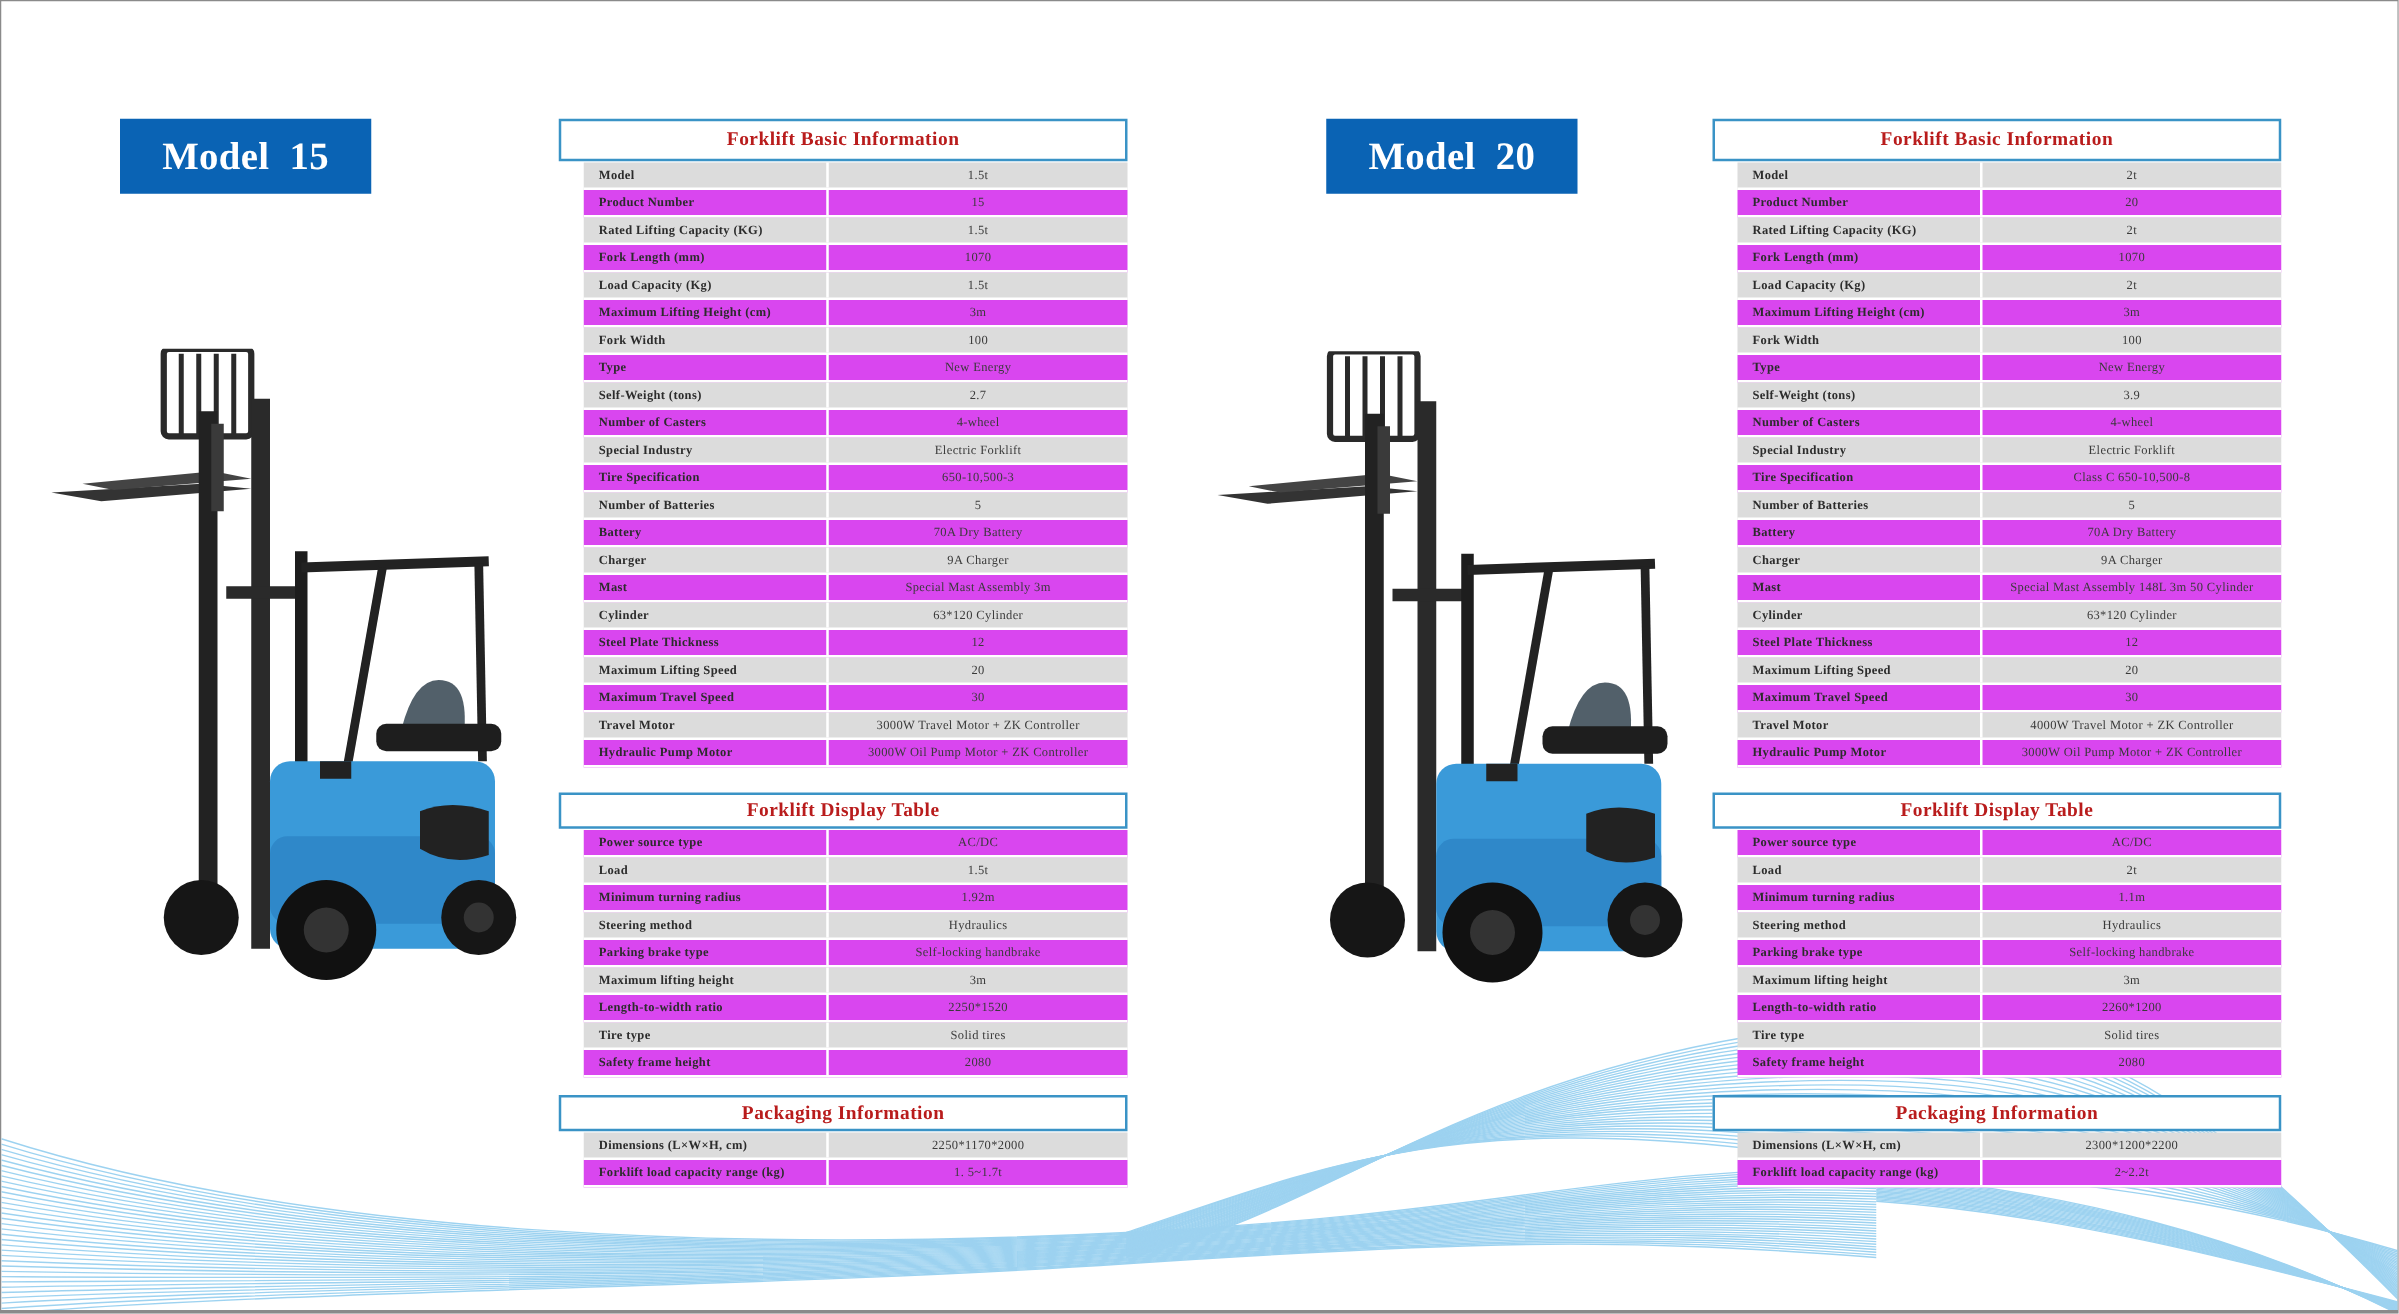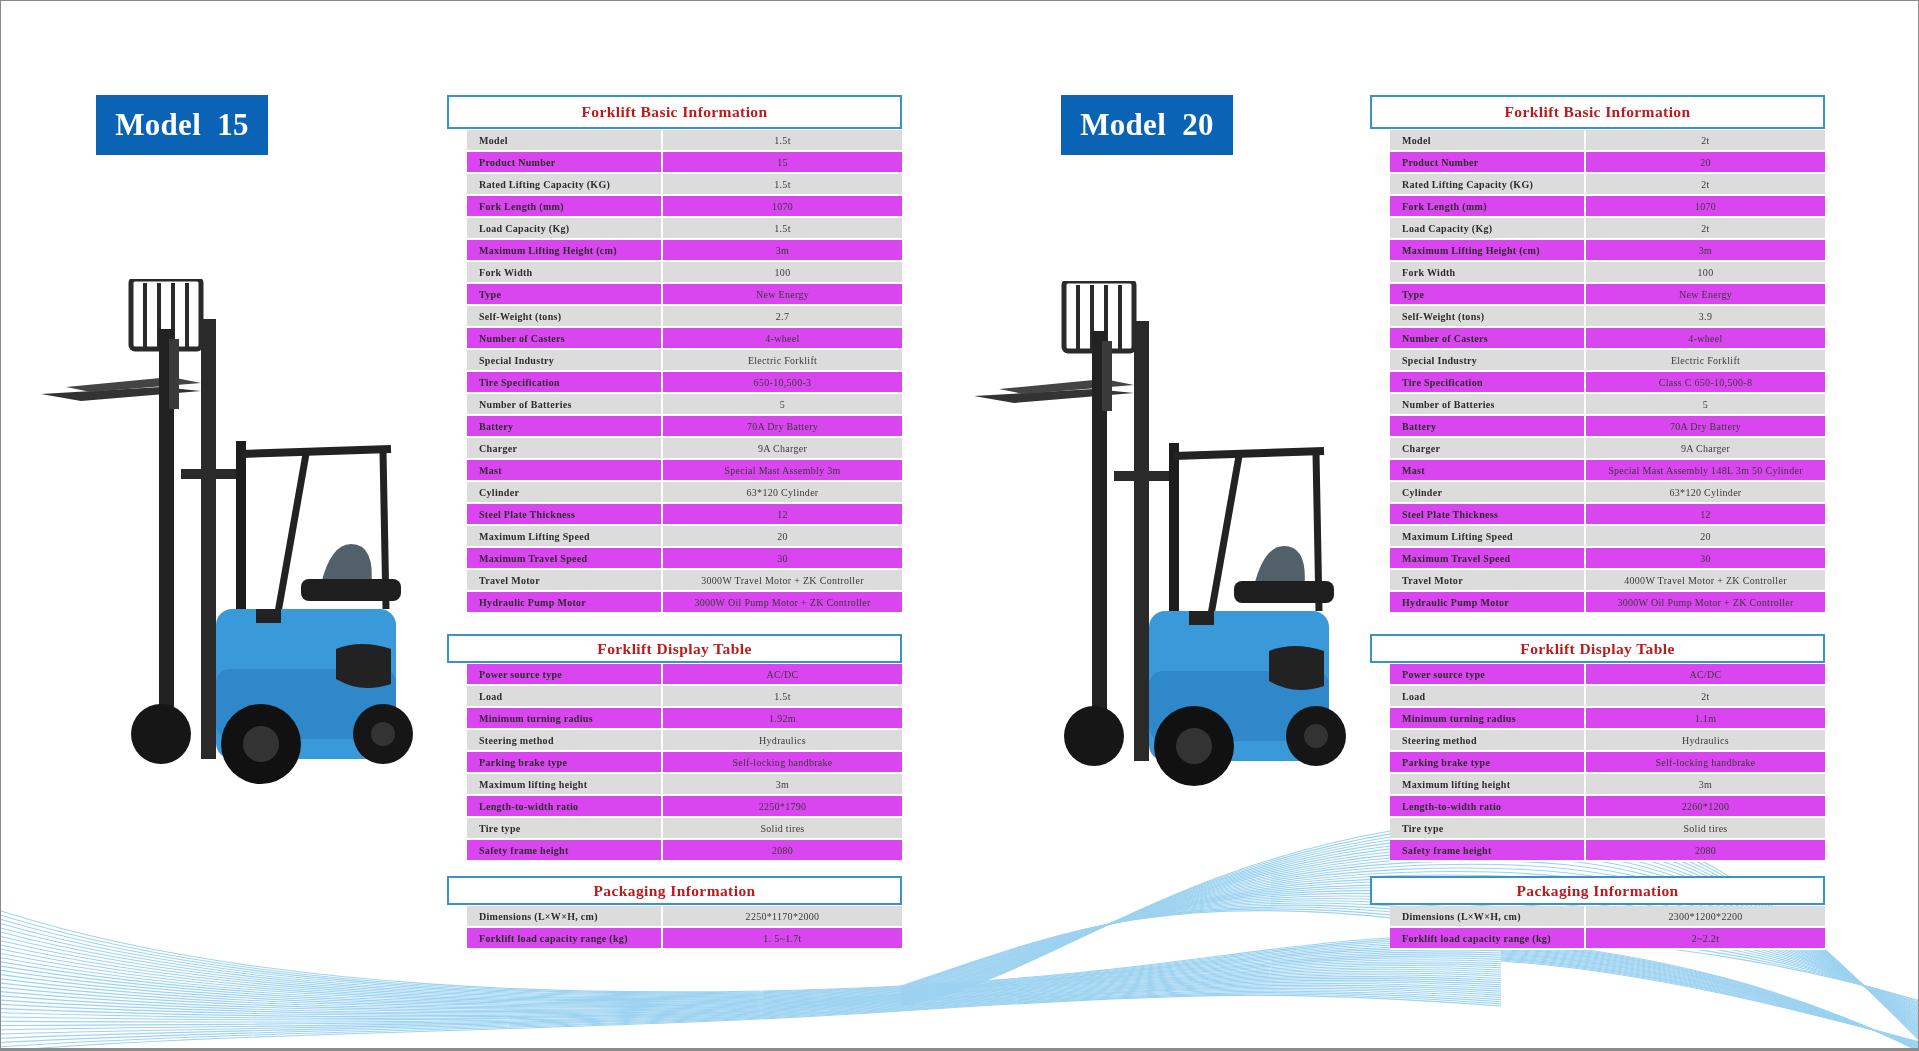--- a/index.html
+++ b/index.html
@@ -1,20 +1,20 @@
 <!DOCTYPE html>
 <html><head>
   <meta charset="utf-8">
   <style>
     * { box-sizing: border-box; margin: 0; padding: 0; }
     html, body { width: 1919px; height: 1051px; overflow: hidden; background: #ffffff; }
     body { position: relative; font-family: "Liberation Serif", "DejaVu Serif", serif; }
     .page { position: absolute; left: 0; top: 0; width: 1919px; height: 1051px; border: 1px solid #8a8a8a; border-bottom-width: 3px; background: #fff; overflow: hidden; }
     .waves { position: absolute; left: 0; top: 0; width: 1919px; height: 1051px; pointer-events: none; }
-    .badge { position: absolute; top: 94px; width: 172px; height: 60px; background: #0a63b4; color: #fff; font-family: "Liberation Serif", serif; font-weight: bold; font-size: 31px; display: flex; align-items: center; justify-content: center; white-space: pre; letter-spacing: 0.3px; }
+    .badge { position: absolute; top: 94px; width: 201px; height: 60px; background: #0a63b4; color: #fff; font-family: "Liberation Serif", serif; font-weight: bold; font-size: 31px; display: flex; align-items: center; justify-content: center; white-space: pre; letter-spacing: 0.3px; }
     .forklift { position: absolute; }
     .spec { position: absolute; width: 455px; }
     .spec .hdr { height: 34px; border: 2px solid #3a93c6; background: #fff; display: flex; align-items: center; justify-content: center; color: #b91c1c; font-weight: bold; font-size: 15.5px; letter-spacing: 0.4px; font-family: "Liberation Serif", serif; }
     .spec .hdr.small { height: 29px; }
     .rows { margin-top: 1px; padding-left: 20px; }
     .row { display: flex; height: 22px; border-bottom: 2px solid #ffffff; }
     .row .k { width: 196px; padding-left: 12px; font-weight: bold; font-size: 10px; color: #2c2c2c; display: flex; align-items: center; letter-spacing: 0.3px; border-right: 2px solid #ffffff; white-space: nowrap; }
     .row .v { flex: 1; font-size: 10px; color: #3a3a3a; display: flex; align-items: center; justify-content: center; letter-spacing: 0.3px; white-space: nowrap; }
     .row.g { background: #dcdcdc; }
     .row.b { background: #d946ef; }
@@ -262,21 +262,21 @@
         <div class="row b">
           <div class="k">Parking brake type</div>
           <div class="v">Self-locking handbrake</div>
         </div>
         <div class="row g">
           <div class="k">Maximum lifting height</div>
           <div class="v">3m</div>
         </div>
         <div class="row b">
           <div class="k">Length-to-width ratio</div>
-          <div class="v">2250*1790</div>
+          <div class="v">2250*1520</div>
         </div>
         <div class="row g">
           <div class="k">Tire type</div>
           <div class="v">Solid tires</div>
         </div>
         <div class="row b">
           <div class="k">Safety frame height</div>
           <div class="v">2080</div>
         </div>
       </div>

